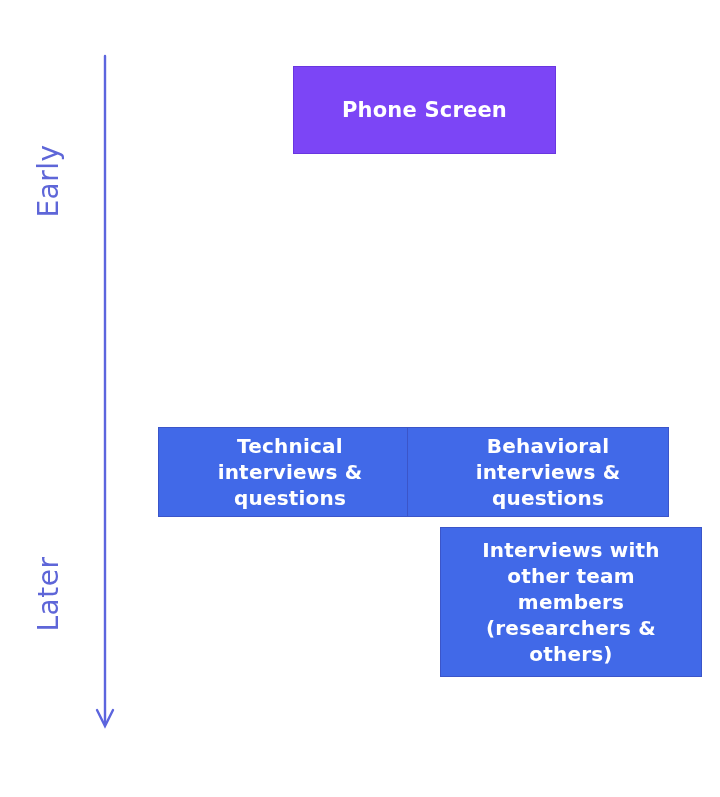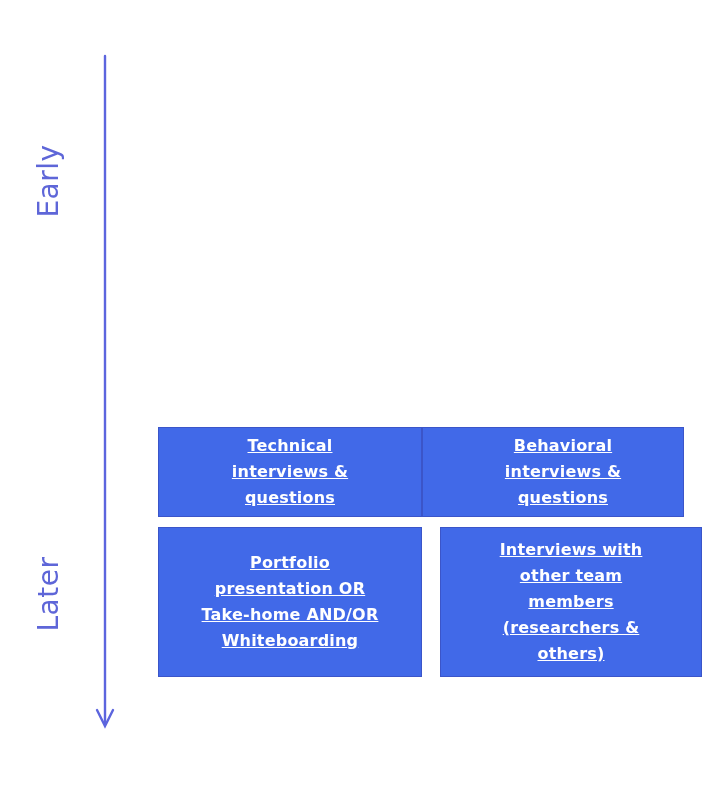--- a/index.html
+++ b/index.html
@@ -64,59 +64,55 @@
   }
   .stage-box.purple {
     background: var(--purple);
     border: 1px solid var(--purple-border);
     font-size: 21px;
     line-height: 26px;
   }
   .stage-box.blue {
     background: var(--blue);
     border: 1px solid var(--blue-border);
-    font-size: 16px;
+    font-size: 20px;
     line-height: 26px;
-    text-decoration: underline;
   }
   .box-phone     { left: 293px; top: 66px;  width: 263px; height: 88px;  }
   .box-1to1      { left: 293px; top: 163px; width: 263px; height: 92px;  }
   .box-technical { left: 158px; top: 427px; width: 264px; height: 90px;  }
-  .box-behavior  { left: 422px; top: 427px; width: 262px; height: 90px; padding-left: 20px;  }
+  .box-behavior  { left: 407px; top: 427px; width: 262px; height: 90px; padding-left: 20px;  }
   .box-portfolio { left: 158px; top: 527px; width: 264px; height: 150px; }
   .box-team      { left: 440px; top: 527px; width: 262px; height: 150px; }
 </style>
 </head>
 <body>
 
 <div class="canvas">
 
   <svg class="timeline-arrow" viewBox="0 0 28 688" xmlns="http://www.w3.org/2000/svg" aria-hidden="true">
     <line class="stroke" x1="13" y1="6" x2="13" y2="674"></line>
     <path class="stroke" d="M5 660 L13 676 L21 660"></path>
   </svg>
 
   <div class="axis-label early">Early</div>
 
   <div class="axis-label later">Later</div>
 
+  <div class="stage-box purple box-phone">Phone Screen</div>
 
 
   <div class="stage-box blue box-technical">Technical
 interviews &amp;
 questions</div>
 
   <div class="stage-box blue box-behavior">Behavioral
 interviews &amp;
 questions</div>
 
-  <div class="stage-box blue box-portfolio">Portfolio
-presentation OR
-Take-home AND/OR
-Whiteboarding</div>
 
   <div class="stage-box blue box-team">Interviews with
 other team
 members
 (researchers &amp;
 others)</div>
 
 </div>
 
 </body></html>

